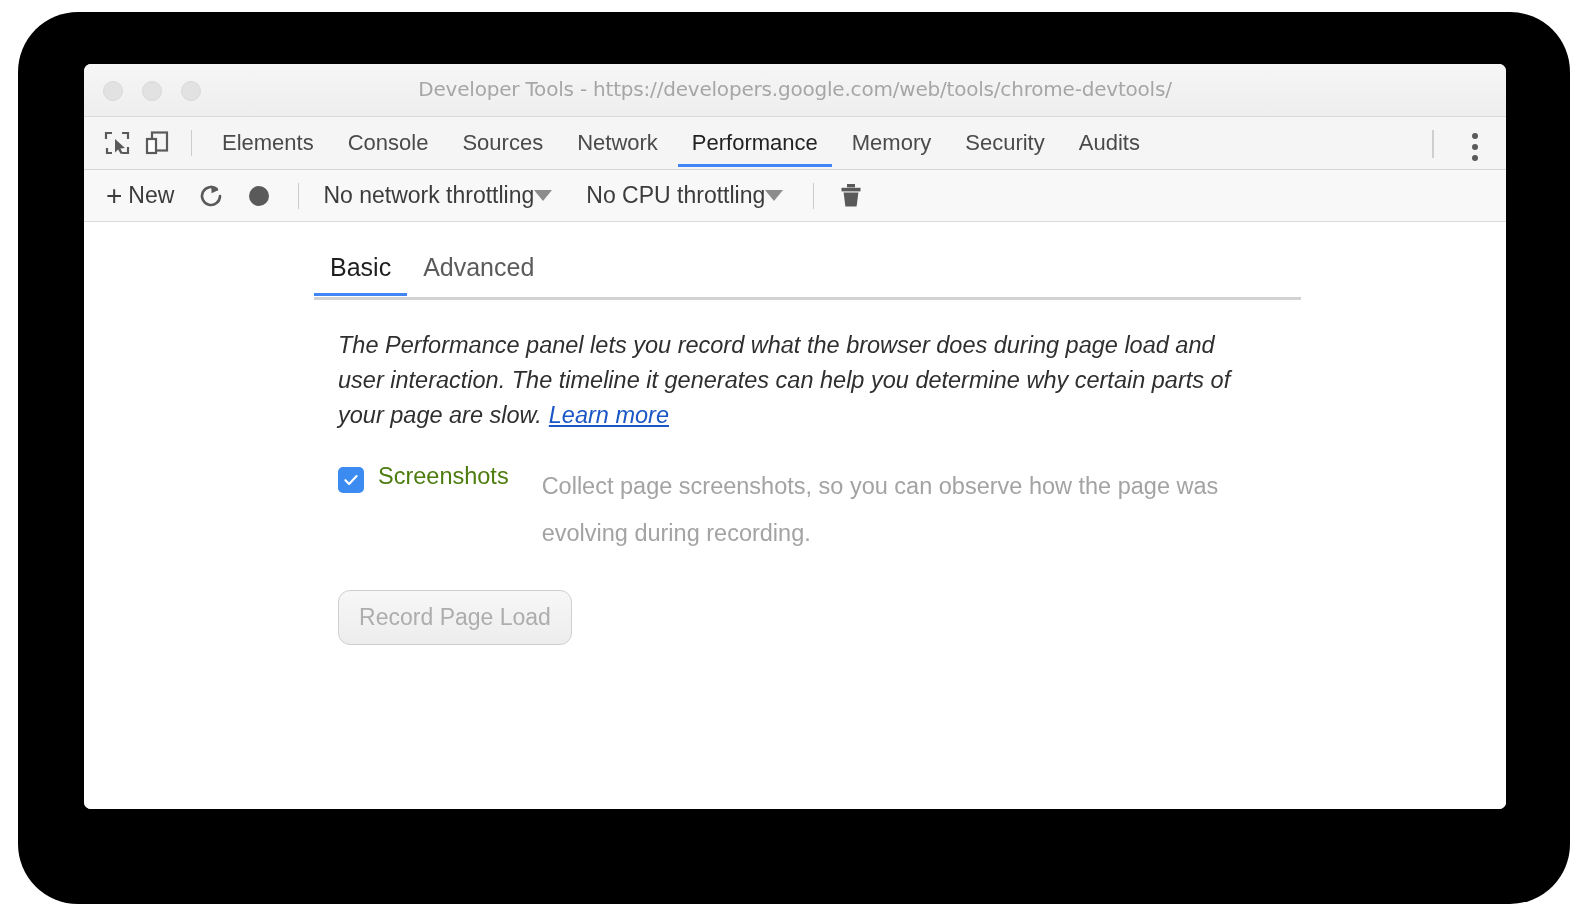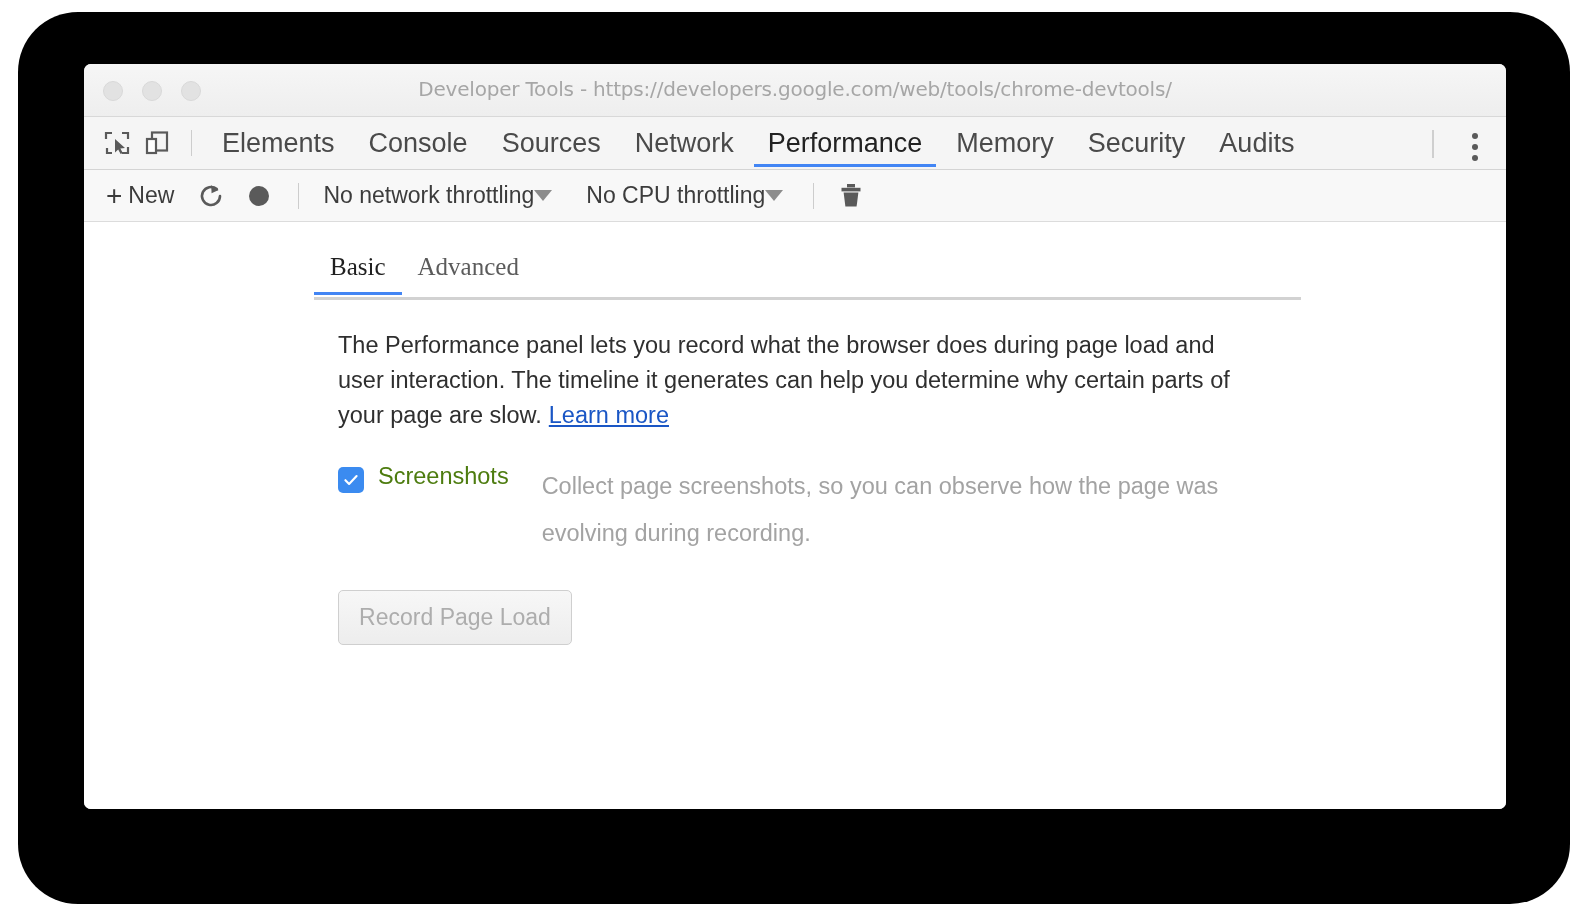--- a/index.html
+++ b/index.html
@@ -97,21 +97,21 @@
     height: 26px;
     background: #cdcdcd;
     margin: 0 13px;
   }
   .panel-tab {
     position: relative;
     height: 47px;
     display: flex;
     align-items: center;
     padding: 0 17px;
-    font-size: 27px;
+    font-size: 22px;
     color: #4a4a4a;
     white-space: nowrap;
     font-family: "Liberation Sans", sans-serif;
   }
   .panel-tab.active {
     color: #222222;
   }
   .panel-tab.active::after {
     content: "";
     position: absolute;
@@ -204,21 +204,20 @@
     padding-top: 31px;
     box-sizing: border-box;
   }
   #subtabs {
     position: relative;
     width: 987px;
     height: 44px;
     display: flex;
     align-items: flex-start;
     border-bottom: 3px solid #d2d2d2;
-    font-family: Liberation Serif, serif;
   }
   .subtab {
     position: relative;
     font-size: 25px;
     color: #5b5b5b;
     padding: 0 16px 11px 16px;
     white-space: nowrap;
   }
   .subtab.active { color: #1f1f1f; }
   .subtab.active::after {
@@ -232,20 +231,21 @@
   }
 
   .para {
     width: 948px;
     margin-top: 28px;
     font-size: 23.5px;
     line-height: 35px;
     color: #2f2f2f;
     padding-left: 24px;
     box-sizing: border-box;
+    font-style: italic;
   }
   #para-two { margin-top: 26px; }
   #learn-more {
     color: #1a56c5;
     text-decoration: underline;
     margin-left: 7px;
   }
 
   #screenshots-row {
     display: flex;
@@ -280,21 +280,21 @@
 
   #buttons-row {
     display: flex;
     gap: 28px;
     margin-top: 33px;
     padding-left: 24px;
   }
   .rec-btn {
     width: 234px;
     height: 55px;
-    border-radius: 5px;
+    border-radius: 12px;
     border: 1px solid #cfcfcf;
     background: linear-gradient(to bottom, #f7f7f7 0%, #ededed 100%);
     color: #adadad;
     font-size: 23px;
     display: flex;
     align-items: center;
     justify-content: center;
     box-sizing: border-box;
     font-family: "Liberation Sans", sans-serif;
   }

